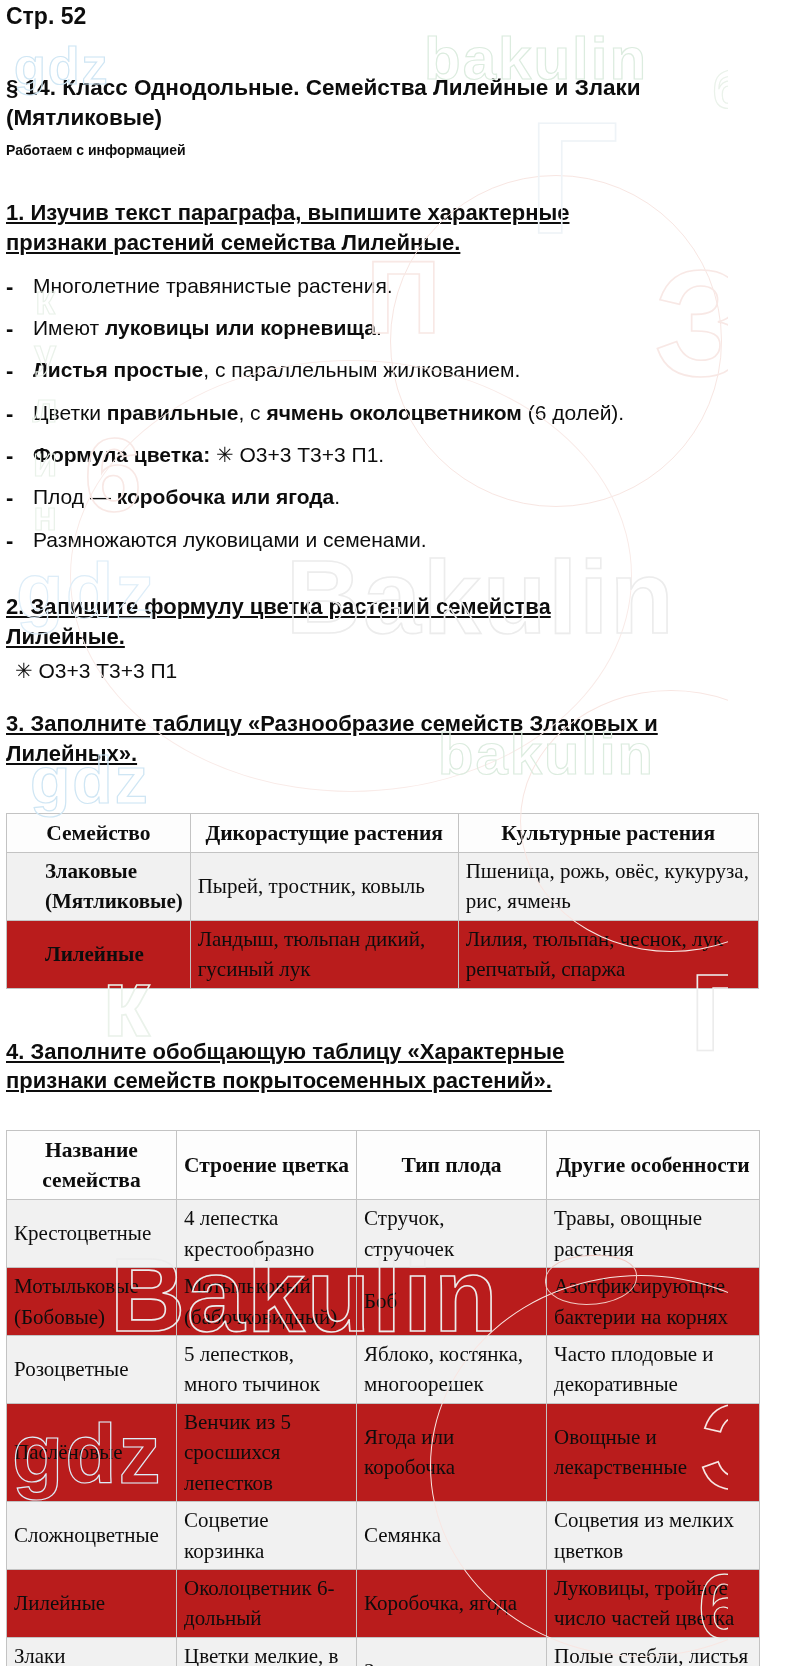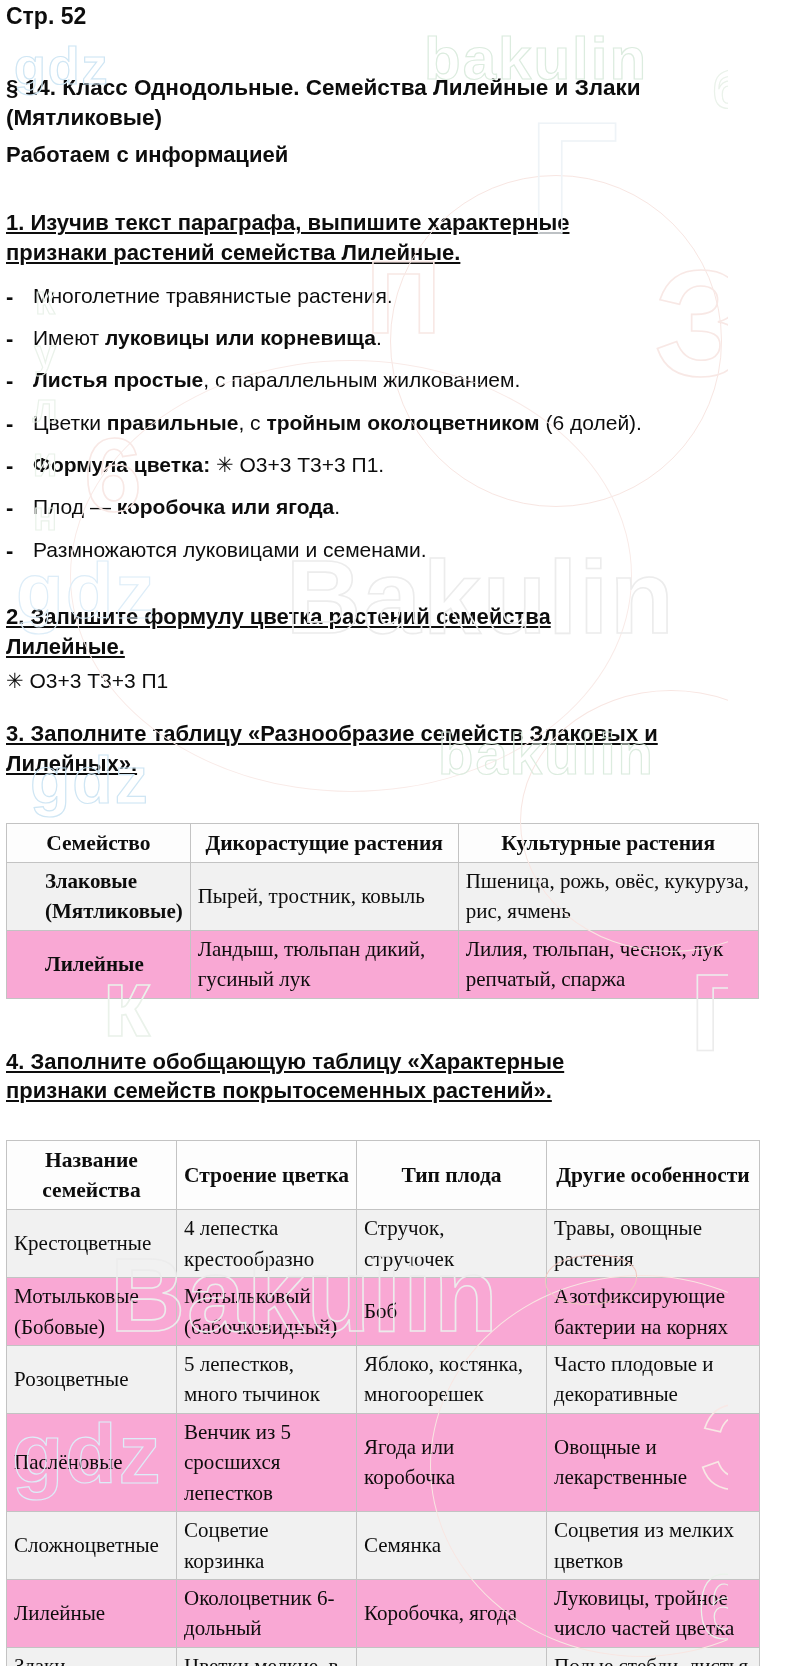--- a/index.html
+++ b/index.html
@@ -4,32 +4,32 @@
 <style>
   html,body{margin:0;padding:0;}
   body{
     width:800px;height:1666px;position:relative;overflow:hidden;
     background:#ffffff;color:#0d0d0d;
     font-family:"Liberation Sans",sans-serif;
   }
   .page{position:relative;z-index:1;padding:4px 10px 0 6px;}
   .page-num{font-size:23px;font-weight:bold;line-height:1.1;}
   .h1{font-size:22.5px;font-weight:bold;line-height:1.33;max-width:660px;margin-top:44px;}
-  .sub{font-size:22px;font-weight:bold;margin-top:9px;}
+  .sub{font-size:14px;font-weight:bold;margin-top:9px;}
   .q{font-size:22px;font-weight:bold;line-height:1.35;max-width:660px;text-decoration:underline;}
   #q1{margin-top:40px;}
   #q2{margin-top:36px;}
   #q3{margin-top:26px;}
   #q4{margin-top:48px;}
   ul.traits{list-style:none;margin:14px 0 0 0;padding:0;}
   ul.traits li{display:flex;font-size:21px;line-height:1.38;margin-bottom:12px;}
   ul.traits .dash{flex:0 0 27px;font-weight:bold;font-size:22px;}
   .b{font-weight:bold;}
-  .answer{font-size:21px;margin-top:8px;}
-  table{border-collapse:collapse;margin-top:44px;font-family:"Liberation Serif",serif;background:#f9a8d4;}
+  .answer{font-size:21px;margin-top:8px;margin-left:9px;}
+  table{border-collapse:collapse;margin-top:44px;font-family:"Liberation Serif",serif;background:#b91c1c;}
   #table2{margin-top:34px;}
   th,td{border:1px solid #c3c3c3;}
   th{font-weight:bold;text-align:center;font-size:21.5px;padding:4px 4px;line-height:1.4;background:#fdfdfd;}
   td{font-size:21px;line-height:1.45;padding:3px 7px;vertical-align:middle;text-align:left;}
   tr.shade td{background:#f1f1f1;}
   td.fb{font-weight:bold;padding-left:38px;}
   
   #wm-layer{position:absolute;left:0;top:0;width:728px;height:1666px;z-index:2;pointer-events:none;overflow:hidden;}
   .wm{position:absolute;font-weight:bold;color:transparent;-webkit-text-stroke:1.5px #e0e0e0;white-space:nowrap;letter-spacing:2px;}
   .wm.vert{writing-mode:vertical-rl;text-orientation:upright;letter-spacing:10px;}
@@ -90,21 +90,21 @@
       <li>
         <span class="dash">-</span>
         <span><span>Имеют </span><span class="b">луковицы или корневища</span><span>.</span></span>
       </li>
       <li>
         <span class="dash">-</span>
         <span><span class="b">Листья простые</span><span>, с параллельным жилкованием.</span></span>
       </li>
       <li>
         <span class="dash">-</span>
-        <span><span>Цветки </span><span class="b">правильные</span><span>, с </span><span class="b">тройным околоцветником</span><span> (6 долей).</span></span>
+        <span><span>Цветки </span><span class="b">правильные</span><span>, с </span><span class="b">ячмень околоцветником</span><span> (6 долей).</span></span>
       </li>
       <li>
         <span class="dash">-</span>
         <span><span class="b">Формула цветка:</span><span> ✳ О3+3 Т3+3 П1.</span></span>
       </li>
       <li>
         <span class="dash">-</span>
         <span><span>Плод — </span><span class="b">коробочка или ягода</span><span>.</span></span>
       </li>
       <li>

